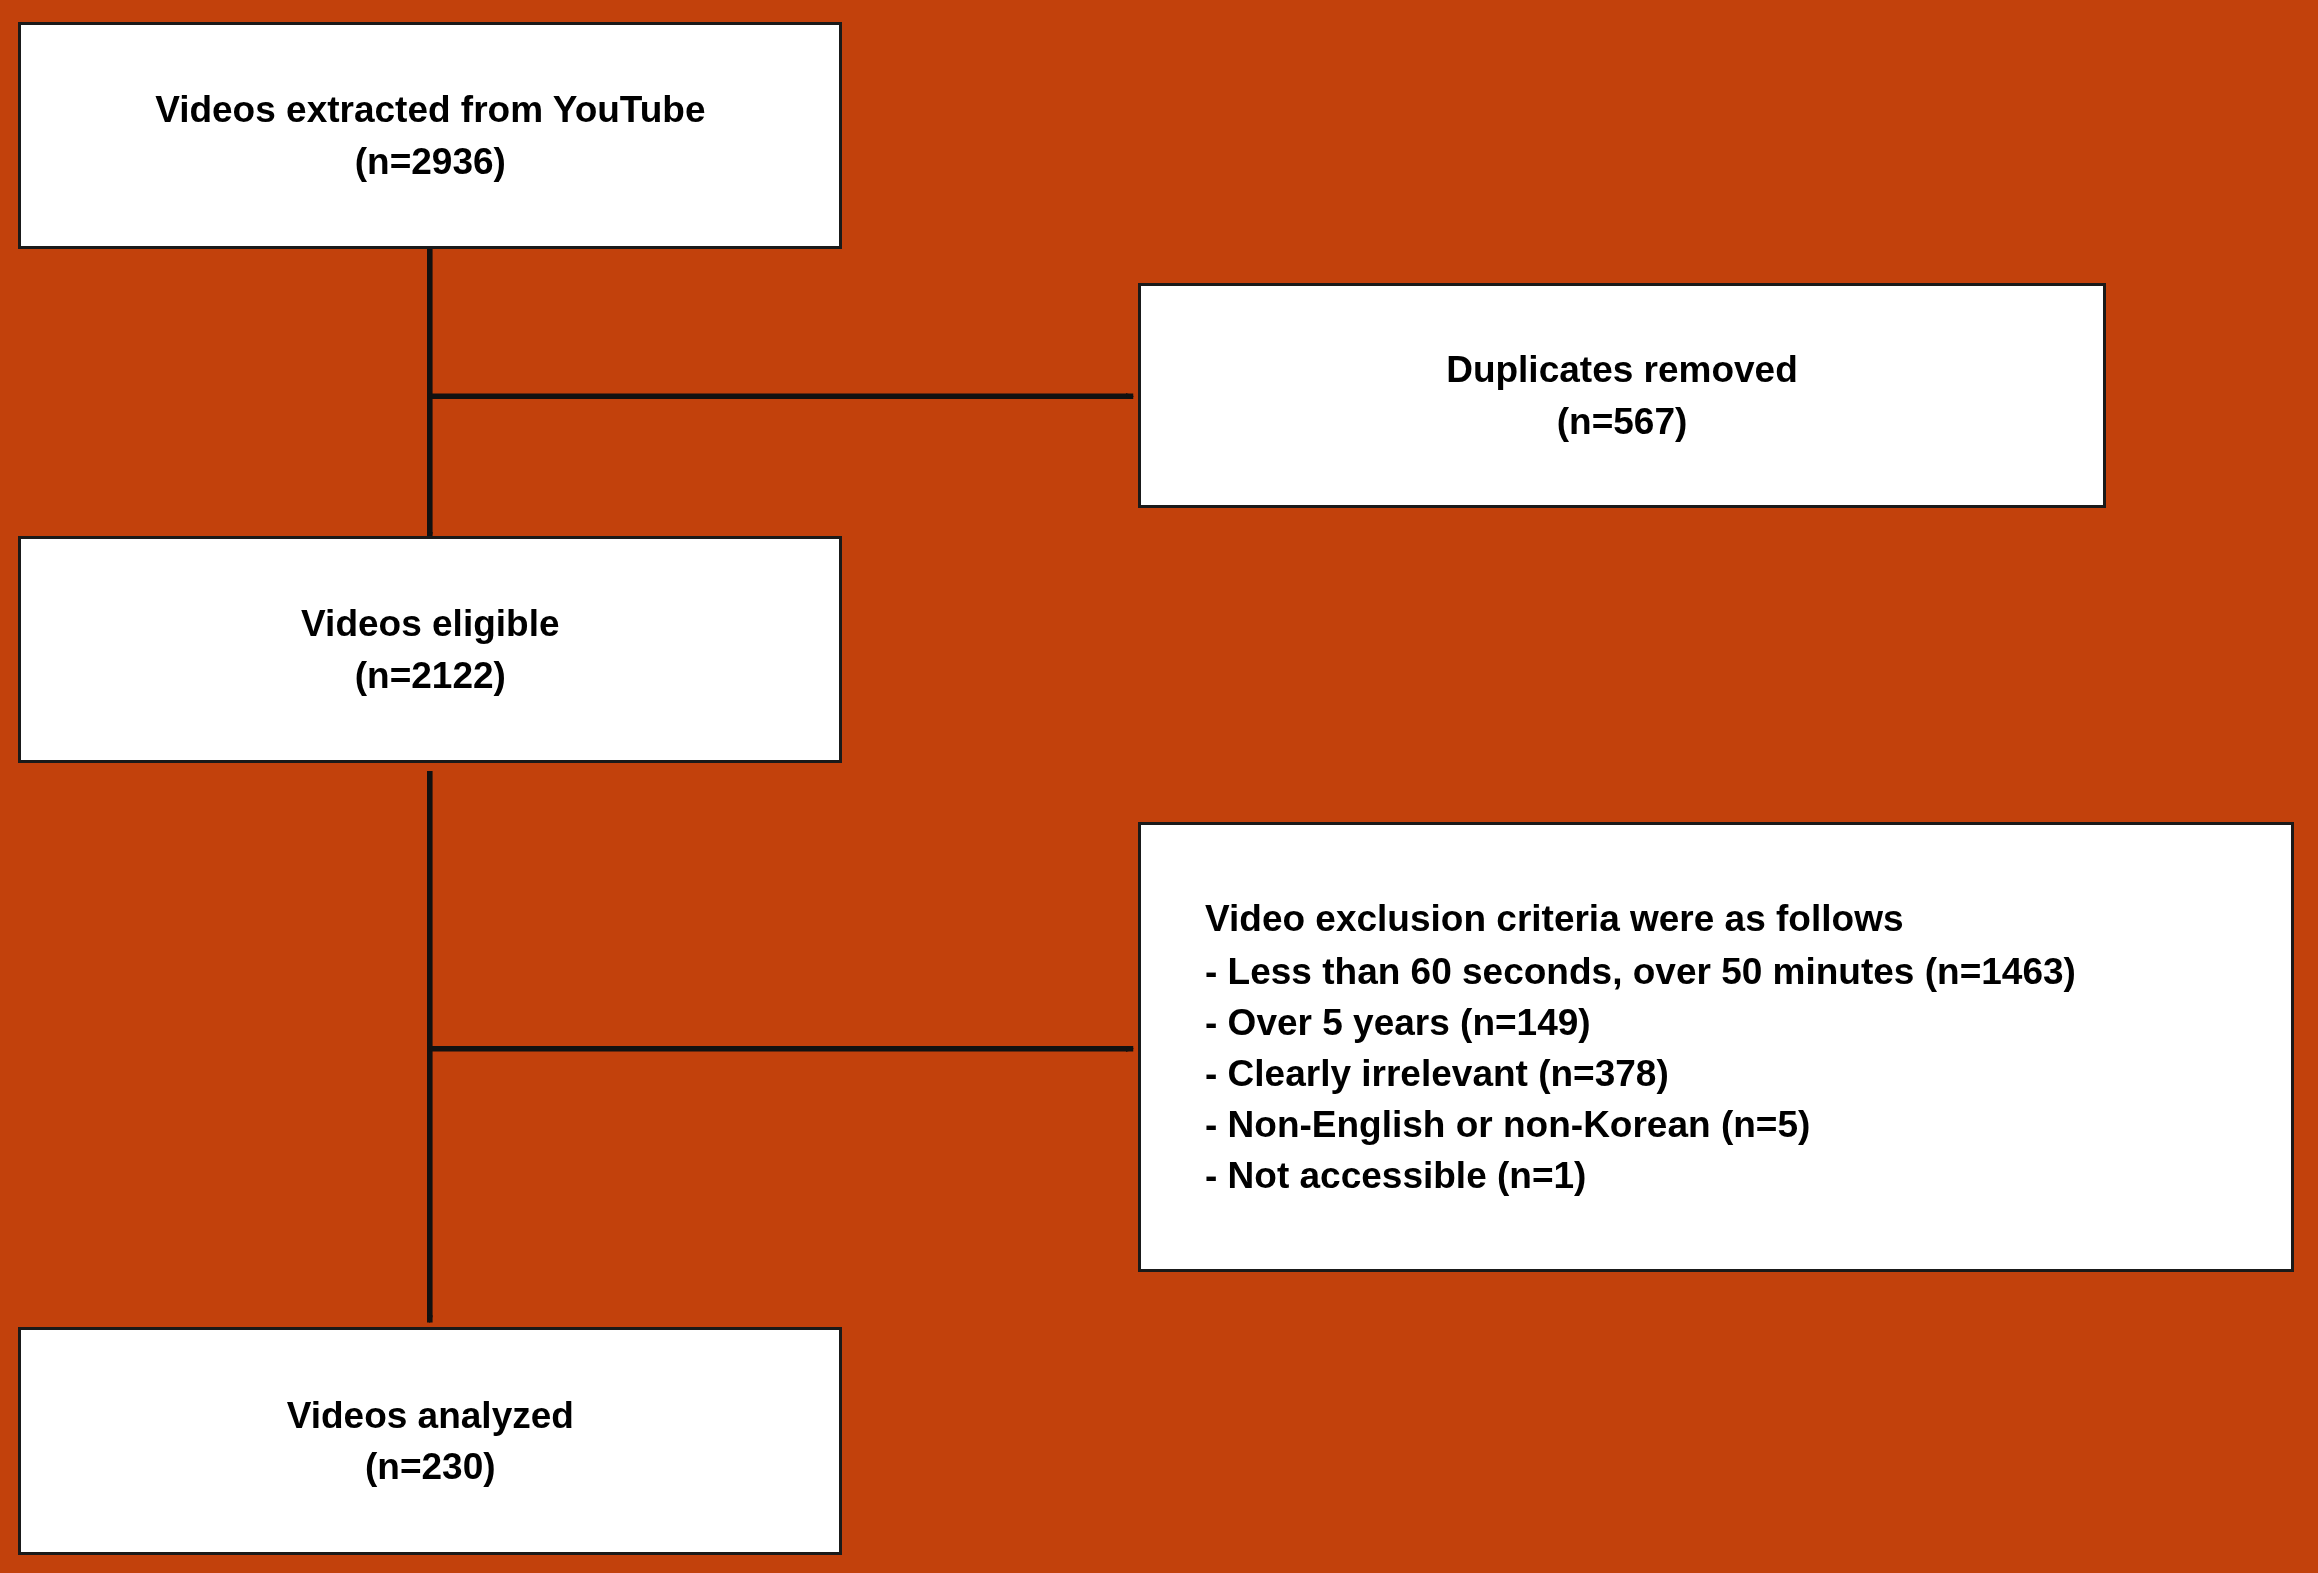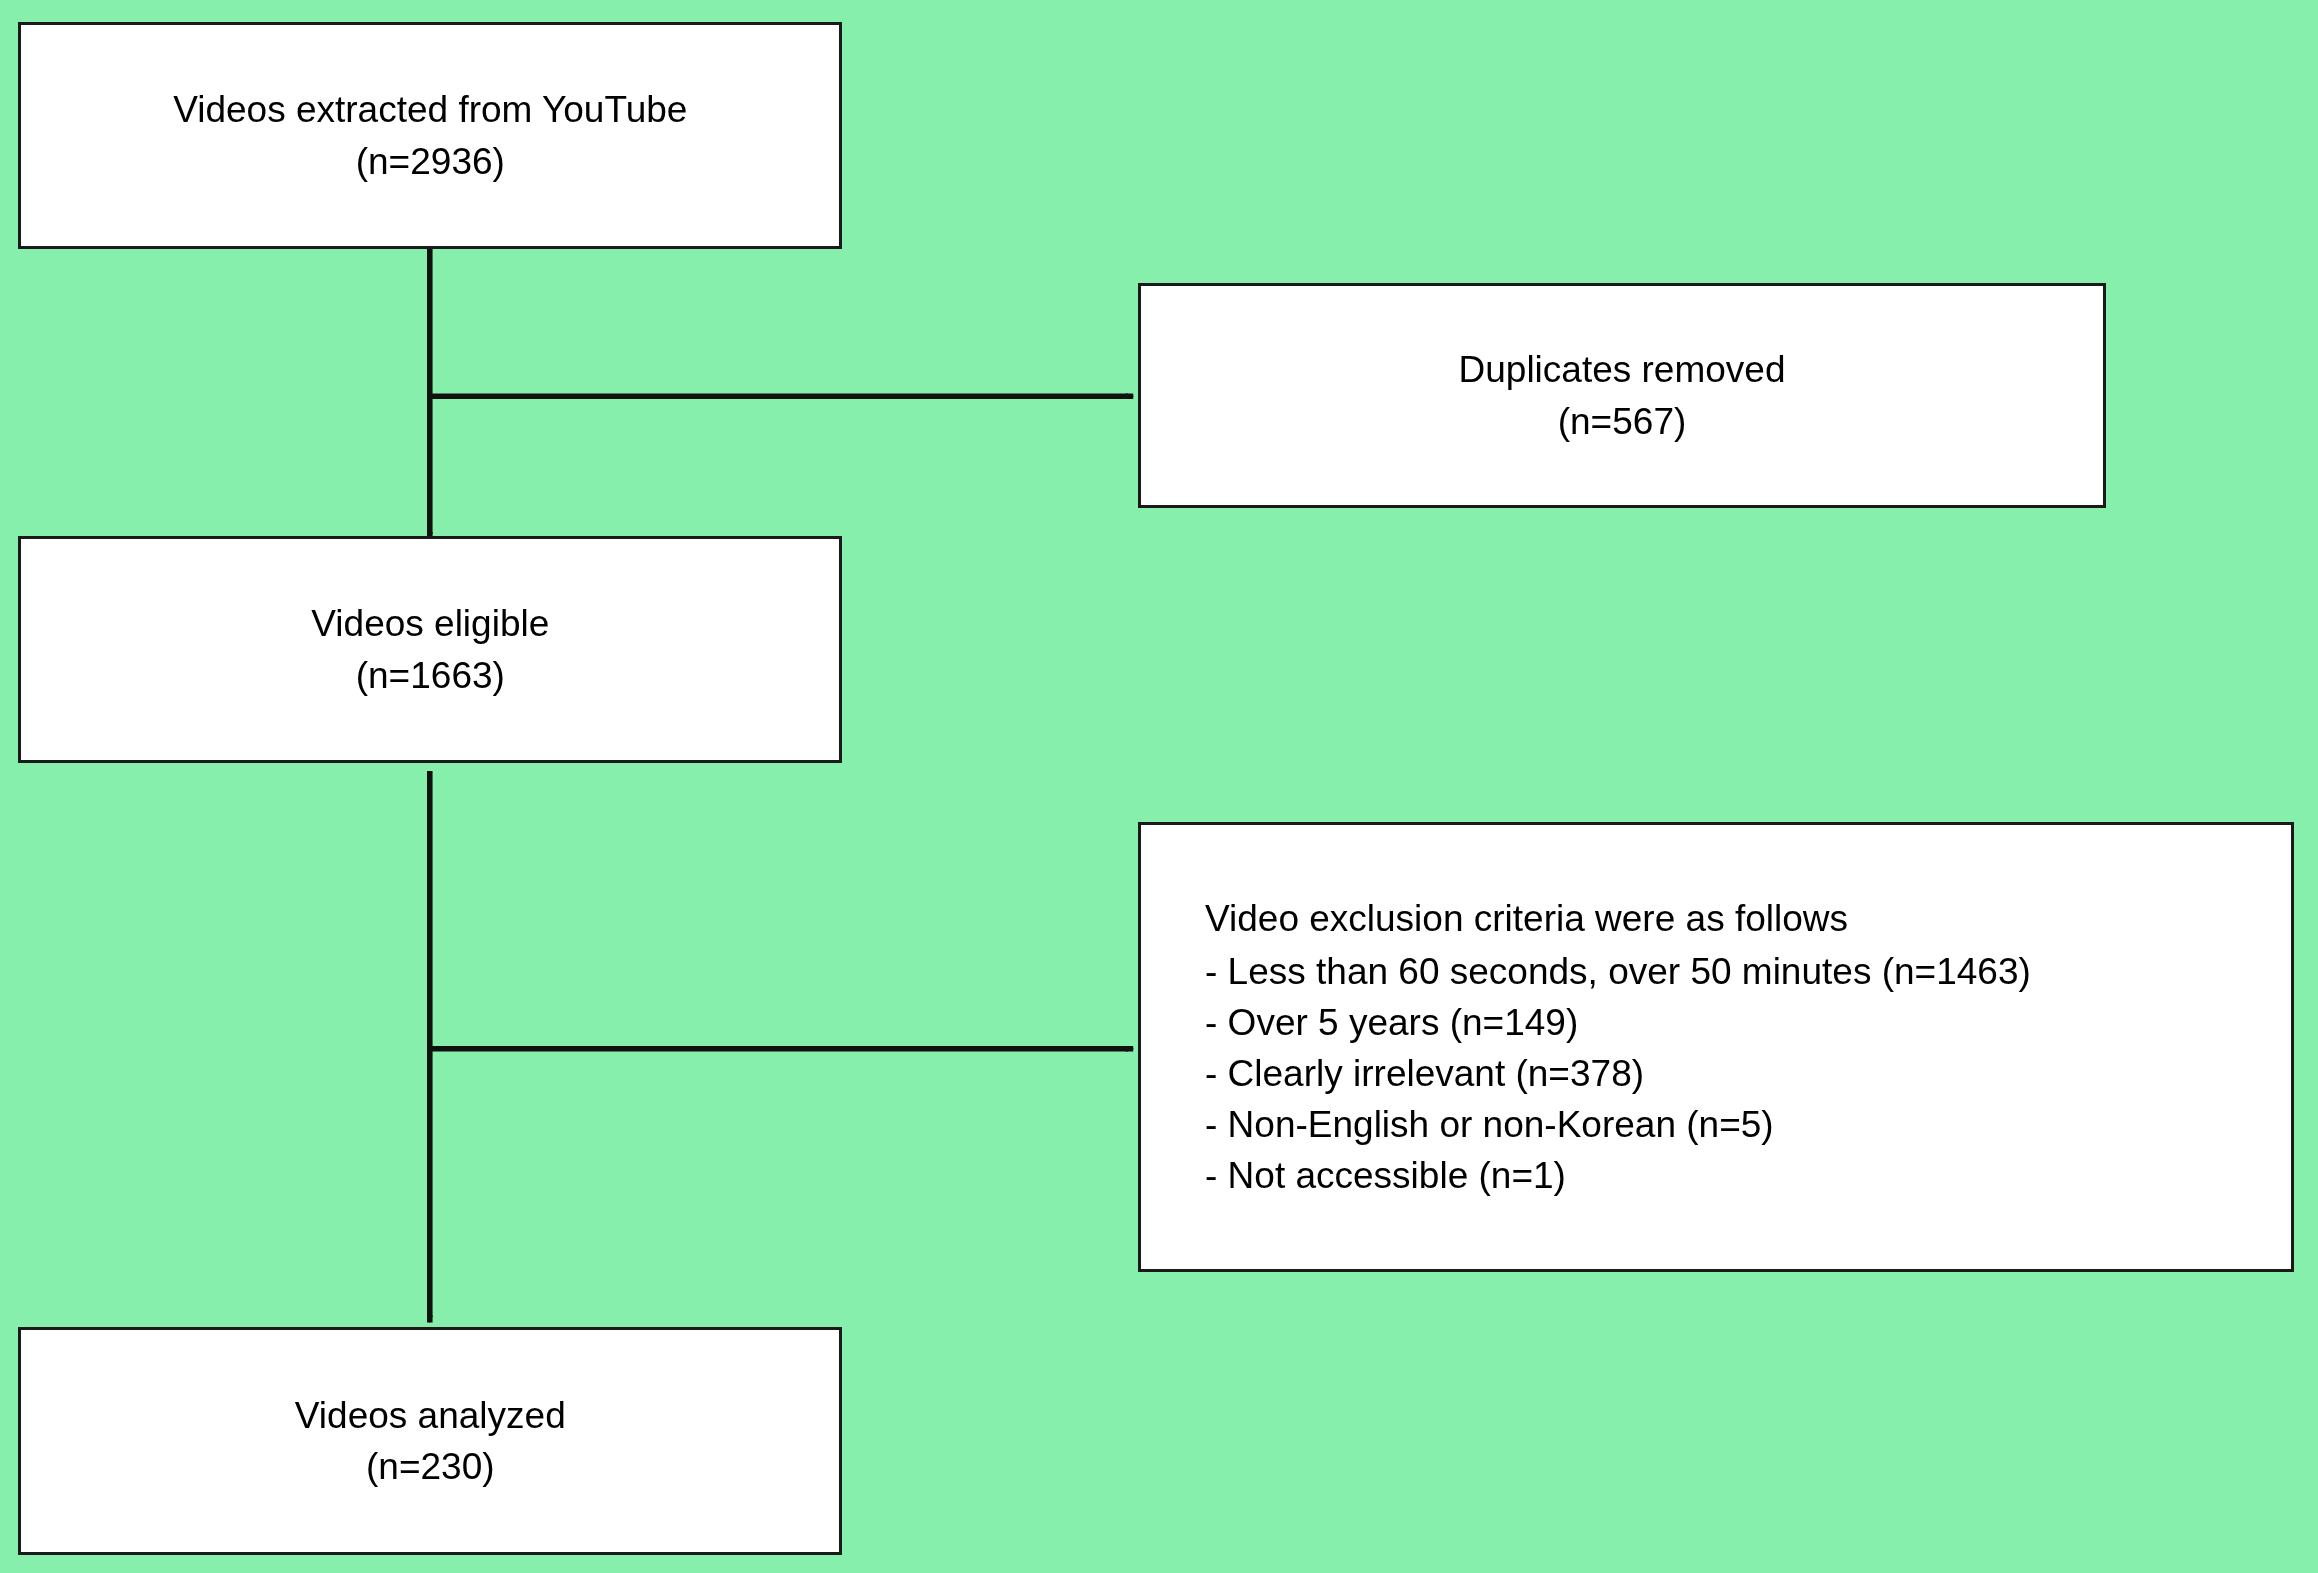--- a/index.html
+++ b/index.html
@@ -7,22 +7,23 @@
     padding: 0;
     background: #ffffff;
   }
   body {
     font-family: "Liberation Sans", sans-serif;
   }
   #flowchart-canvas {
     position: relative;
     width: 2319px;
     height: 1574px;
-    background: #86efac;
+    background: #c2410c;
     overflow: hidden;
+    font-weight: bold;
   }
   .node-box {
     position: absolute;
     box-sizing: border-box;
     border: 3.2px solid #1a1a1a;
     background: #ffffff;
     display: flex;
     flex-direction: column;
     justify-content: center;
     color: #000000;
@@ -88,21 +89,21 @@
     <div class="node-line">(n=2936)</div>
   </div>
 
   <div class="node-box centered" id="box-duplicates">
     <div class="node-line">Duplicates removed</div>
     <div class="node-line">(n=567)</div>
   </div>
 
   <div class="node-box centered" id="box-videos-eligible">
     <div class="node-line">Videos eligible</div>
-    <div class="node-line">(n=1663)</div>
+    <div class="node-line">(n=2122)</div>
   </div>
 
   <div class="node-box listed" id="box-exclusion">
     <div class="node-line list-head">Video exclusion criteria were as follows</div>
     <div class="node-line">- Less than 60 seconds, over 50 minutes (n=1463)</div>
     <div class="node-line">- Over 5 years (n=149)</div>
     <div class="node-line">- Clearly irrelevant (n=378)</div>
     <div class="node-line">- Non-English or non-Korean (n=5)</div>
     <div class="node-line">- Not accessible (n=1)</div>
   </div>

